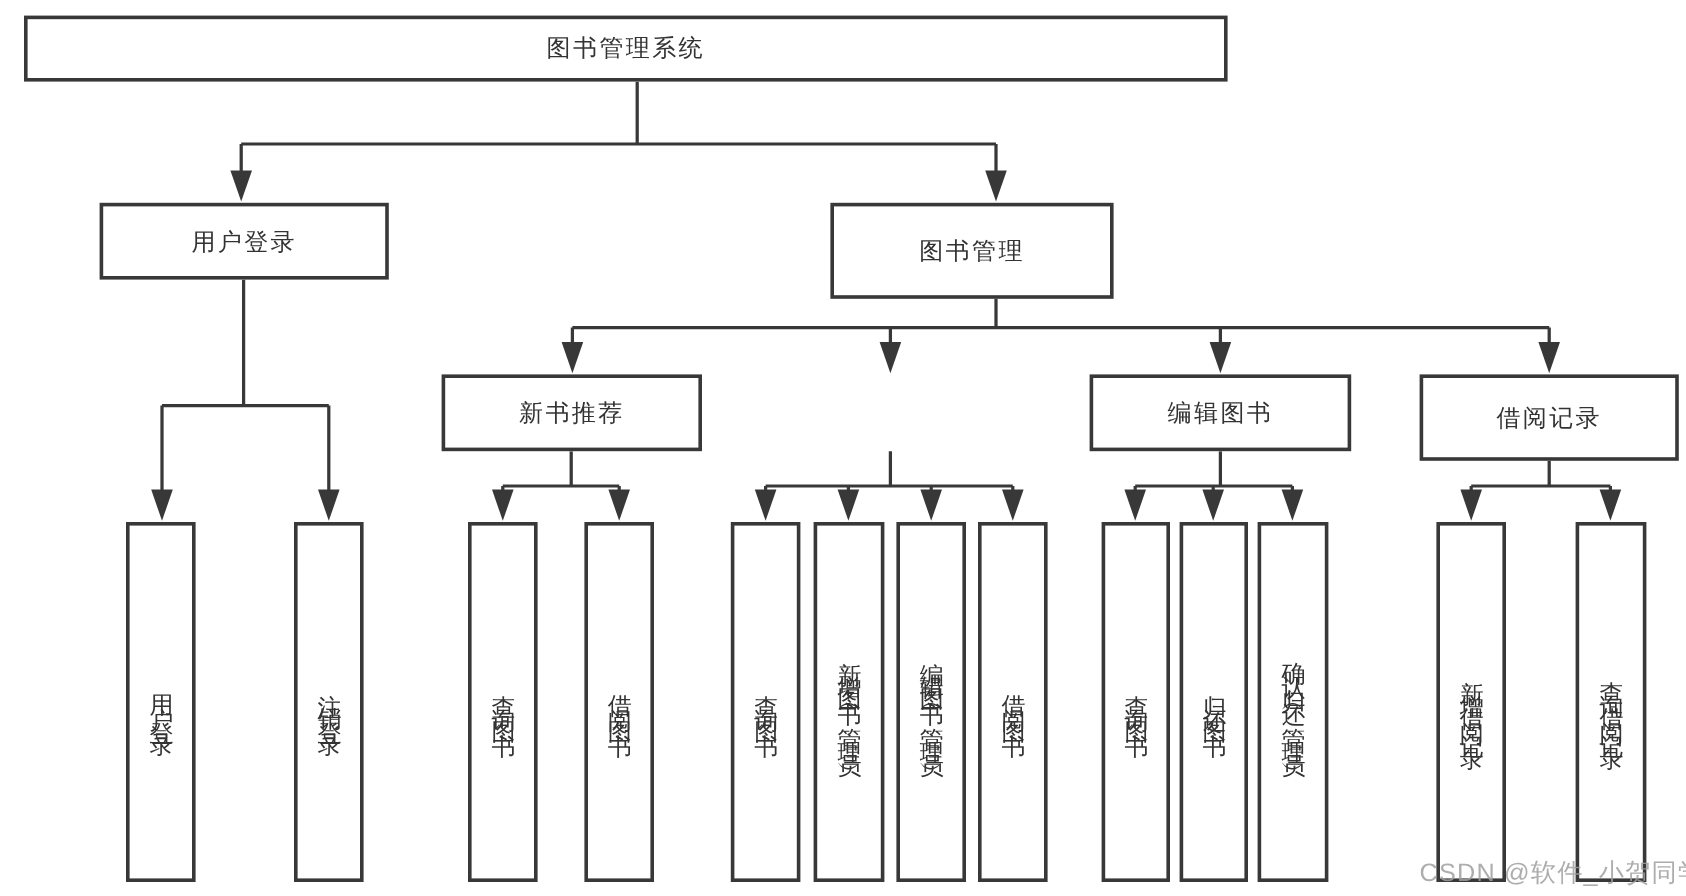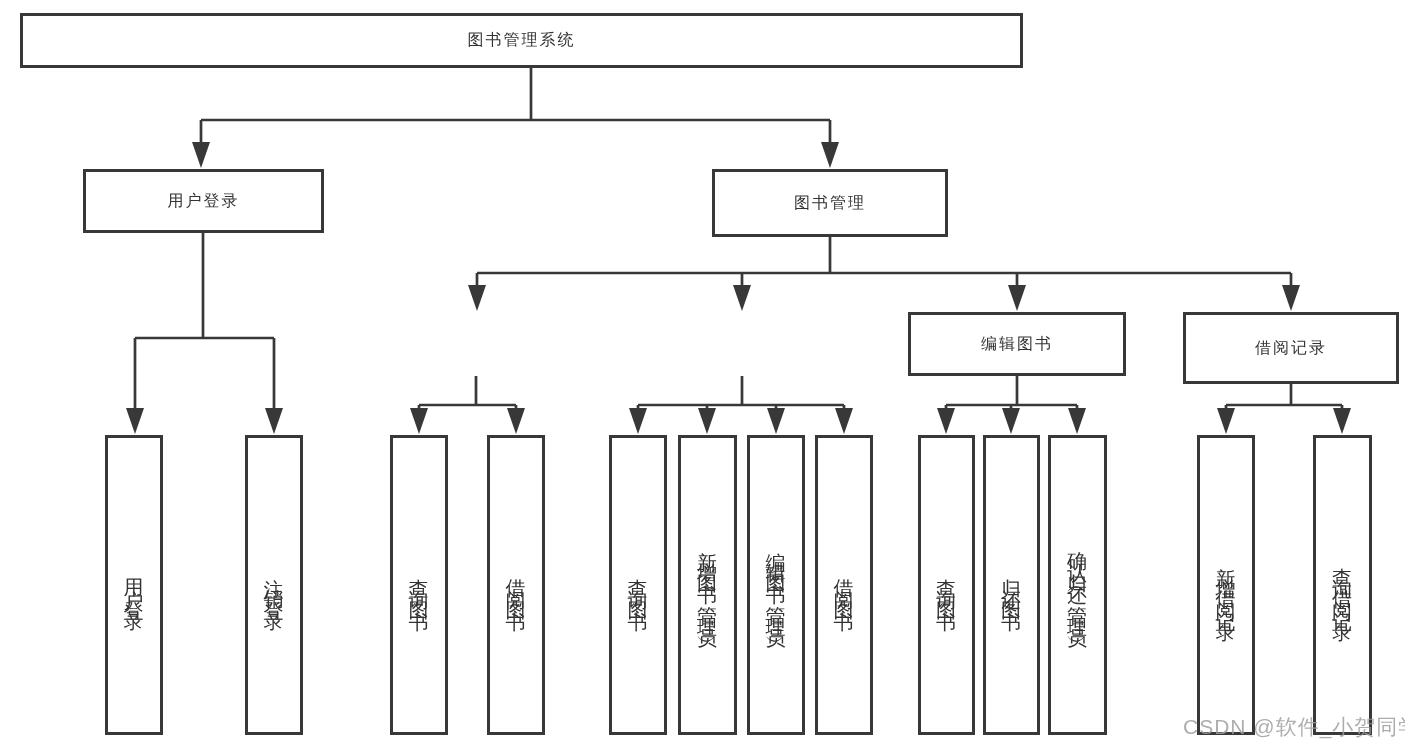--- a/index.html
+++ b/index.html
@@ -6,21 +6,21 @@
   .canvas{
     position:relative;width:1405px;height:747px;background:#ffffff;
     font-family:"Liberation Sans","DejaVu Sans",sans-serif;overflow:hidden;
   }
   .connectors{position:absolute;left:0;top:0;}
   .box{
     position:absolute;box-sizing:border-box;border:3px solid #383838;
     background:#ffffff;display:flex;align-items:center;justify-content:center;
     color:#333333;
   }
-  .hbox{font-size:16px;letter-spacing:2px;}
+  .hbox{font-size:20px;letter-spacing:2px;}
   .vbox .vlabel{
     writing-mode:vertical-rl;text-orientation:mixed;
     font-size:20px;line-height:1;letter-spacing:11px;color:#333333;
     white-space:nowrap;
   }
   .watermark{
     position:absolute;left:1183px;top:713px;font-size:21px;
     color:#9f9f9f;opacity:.85;letter-spacing:1px;z-index:6;
     font-family:"Liberation Sans","DejaVu Sans",sans-serif;white-space:nowrap;
   }
@@ -66,22 +66,23 @@
       <polygon points="1002,408 1020,408 1011,434"></polygon>
       <polygon points="1068,408 1086,408 1077,434"></polygon>
       <polygon points="1217,408 1235,408 1226,434"></polygon>
       <polygon points="1333,408 1351,408 1342,434"></polygon>
     </g>
   </svg>
 
   <div class="box hbox" style="left:20px;top:13px;width:1003px;height:55px">图书管理系统</div>
 
   <div class="box hbox" style="left:83px;top:169px;width:241px;height:64px">用户登录</div>
-  <div class="box hbox" style="left:712px;top:169px;width:236px;height:68px">图书管理</div>
+  <div class="box hbox" style="left:692px;top:169px;width:236px;height:80px">图书管理</div>
 
+  <div class="box hbox" style="left:368px;top:312px;width:217px;height:64px">新书推荐</div>
   <div class="box hbox" style="left:908px;top:312px;width:218px;height:64px">编辑图书</div>
   <div class="box hbox" style="left:1183px;top:312px;width:216px;height:72px">借阅记录</div>
 
   <div class="box vbox" style="left:105px;top:435px;width:58px;height:300px">
     <span class="vlabel">用户登录</span>
   </div>
   <div class="box vbox" style="left:245px;top:435px;width:58px;height:300px">
     <span class="vlabel">注销登录</span>
   </div>
 

